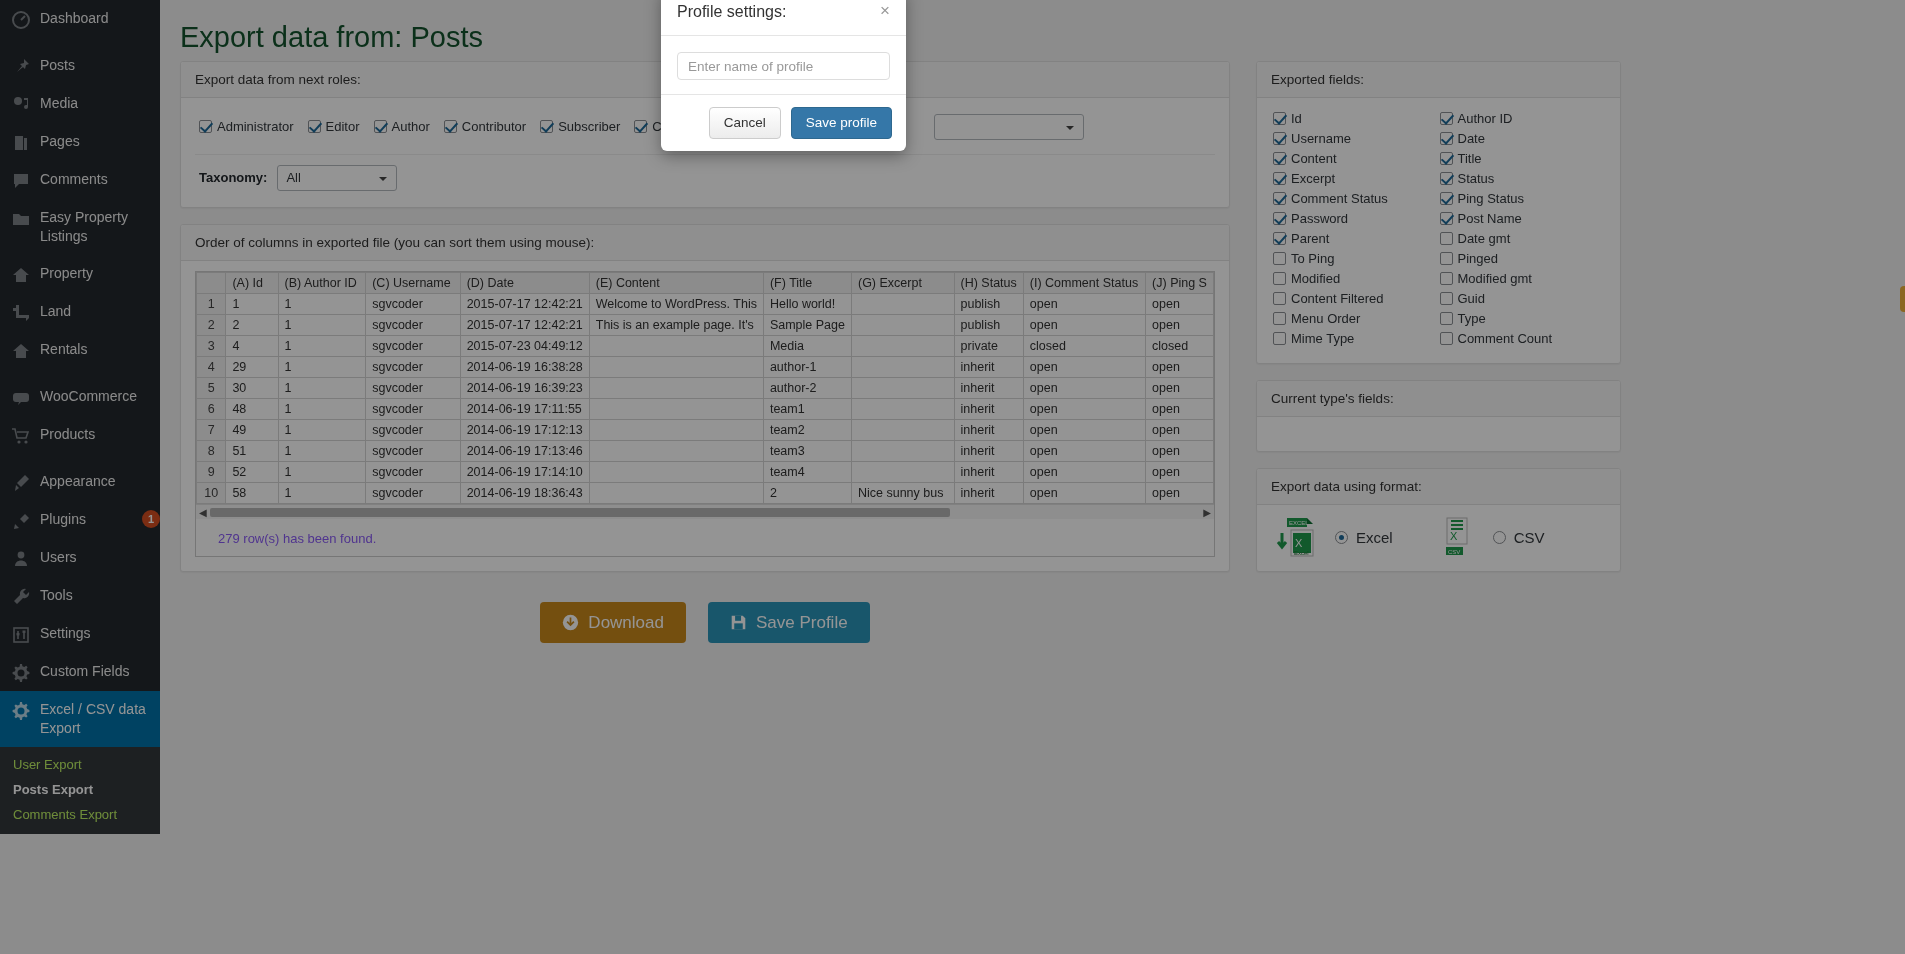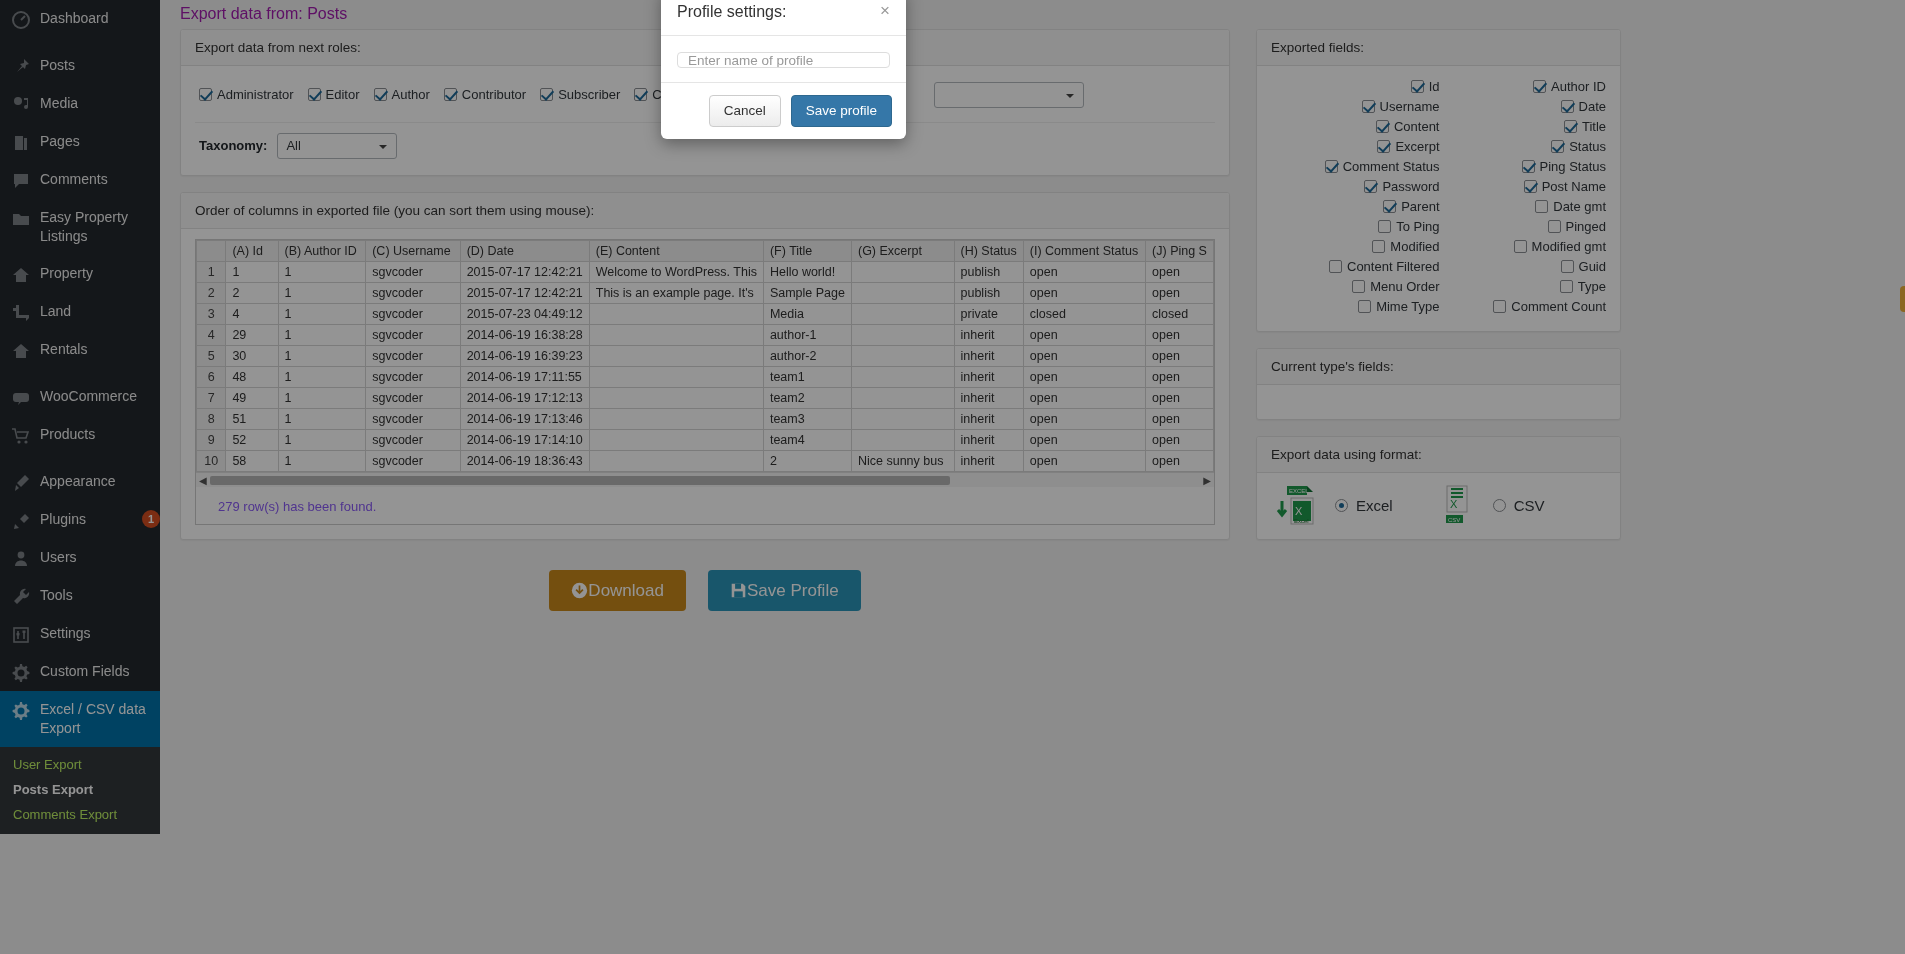--- a/index.html
+++ b/index.html
@@ -46,22 +46,22 @@
   .plugin-badge {
     display:inline-block; min-width:18px; height:18px; line-height:18px;
     background:#d54e21; color:#fff; border-radius:10px; font-size:11px;
     text-align:center; padding:0 5px; margin-left:6px; font-weight:600;
     vertical-align:1px;
   }
 
   
   #wpbody { position:absolute; left:160px; top:0; right:0; bottom:0; padding:0; }
   h1.page-title {
-    font-size:16px; font-weight:400; color:#a21caf; margin:0;
-    padding:4px 0 4px 20px; line-height:1.3;
+    font-size:29px; font-weight:400; color:#14532d; margin:0;
+    padding:19px 0 4px 20px; line-height:1.3;
   }
 
   .layout { display:flex; align-items:flex-start; padding:0 18px 0 20px; gap:26px; }
   .col-main { width:1050px; flex:0 0 1050px; }
   .col-side { width:365px; flex:0 0 365px; }
 
   .panel {
     background:#fff; border:1px solid #e1e1e1; border-radius:3px;
     box-shadow:0 1px 1px rgba(0,0,0,.04); margin-bottom:16px;
   }
@@ -119,31 +119,31 @@
     background:#b5b5b5; border-radius:2px;
   }
   .hscroll .arrL, .hscroll .arrR { position:absolute; top:2px; font-size:10px; color:#555; }
   .hscroll .arrL { left:3px; }
   .hscroll .arrR { right:3px; }
   .rowsfound { padding:12px 6px 10px 22px; font-size:13px; color:#8b5cf6; }
 
   
   .actions { display:flex; justify-content:center; gap:22px; padding:14px 0 0 0; }
   .btn-big {
-    display:inline-flex; align-items:center; 
+    display:inline-flex; align-items:center; gap:9px;
     padding:12px 22px; border-radius:4px; border:none; color:#fff;
     font-size:17px; cursor:pointer; line-height:1;
   }
   .btn-download { background:#c8881a; }
   .btn-saveprof { background:#2a94b8; }
   .btn-big svg { width:17px; height:17px; fill:#fff; }
 
   
   .fields-grid { display:flex; gap:0; padding:4px 4px 8px 6px; }
-  .fields-col { flex:1 1 50%; display:flex; flex-direction:column; gap:3px;align-items:flex-end; }
+  .fields-col { flex:1 1 50%; display:flex; flex-direction:column; gap:3px; }
   .fields-col .cbx { padding:1px 0; }
 
   .curtype-body { min-height:34px; }
 
   .format-body { display:flex; align-items:center; gap:14px; padding:12px 6px 12px 18px; }
   .fmt-opt { display:flex; align-items:center; gap:8px; cursor:pointer; }
   .radio {
     width:13px; height:13px; border:1px solid #8c8f94; border-radius:50%;
     background:#fff; position:relative; flex:0 0 13px;
   }
@@ -164,21 +164,21 @@
     box-shadow:0 5px 16px rgba(0,0,0,.35);
   }
   .modal-head {
     padding:14px 16px; border-bottom:1px solid #e5e5e5;
     display:flex; align-items:flex-start; justify-content:space-between;
   }
   .modal-title { font-size:16px; color:#333; line-height:1.2; }
   .modal-x { color:#999; font-size:17px; line-height:1; cursor:pointer; background:none; border:none; padding:0; }
   .modal-body { padding:16px 16px 14px 16px; border-bottom:1px solid #e5e5e5; }
   .modal-input {
-    width:100%; height:16px; border:1px solid #ddd; border-radius:4px;
+    width:100%; height:28px; border:1px solid #ddd; border-radius:4px;
     padding:0 10px; font-size:13.5px; color:#333;
     font-family:"Liberation Sans", sans-serif; outline:none;
   }
   .modal-input::placeholder { color:#999; }
   .modal-foot { padding:12px 14px; display:flex; justify-content:flex-end; gap:10px; }
   .btn {
     padding:7px 14px; border-radius:4px; font-size:13.5px; cursor:pointer;
     font-family:"Liberation Sans", sans-serif; line-height:1.2;
   }
   .btn-cancel { background:linear-gradient(#fff,#ececec); border:1px solid #ccc; color:#333;margin-left:24px; }

